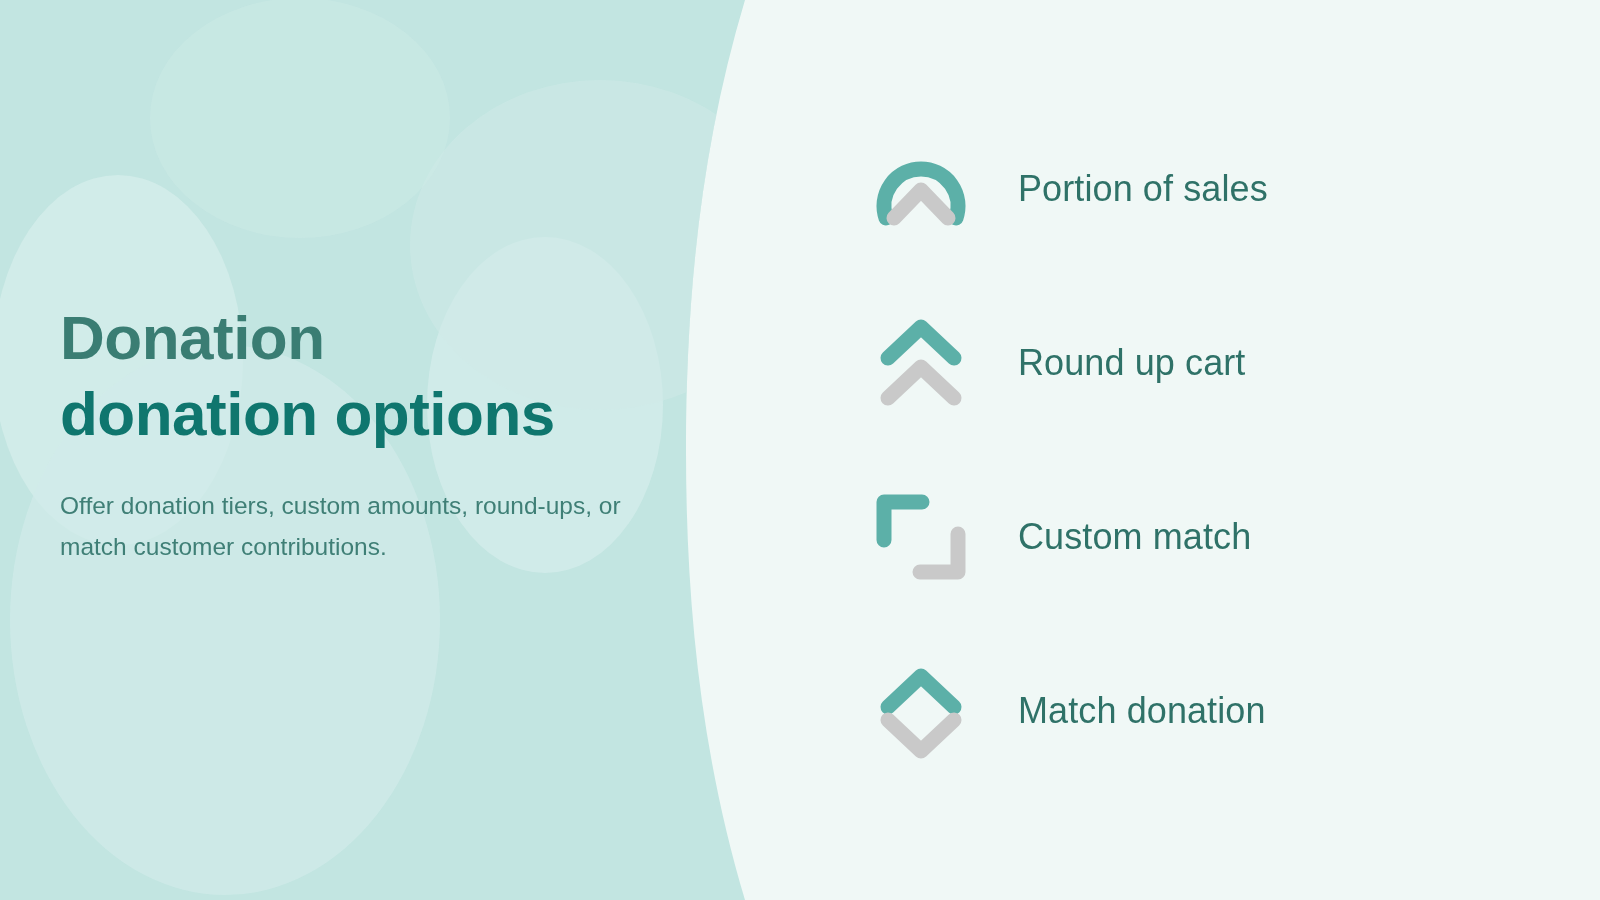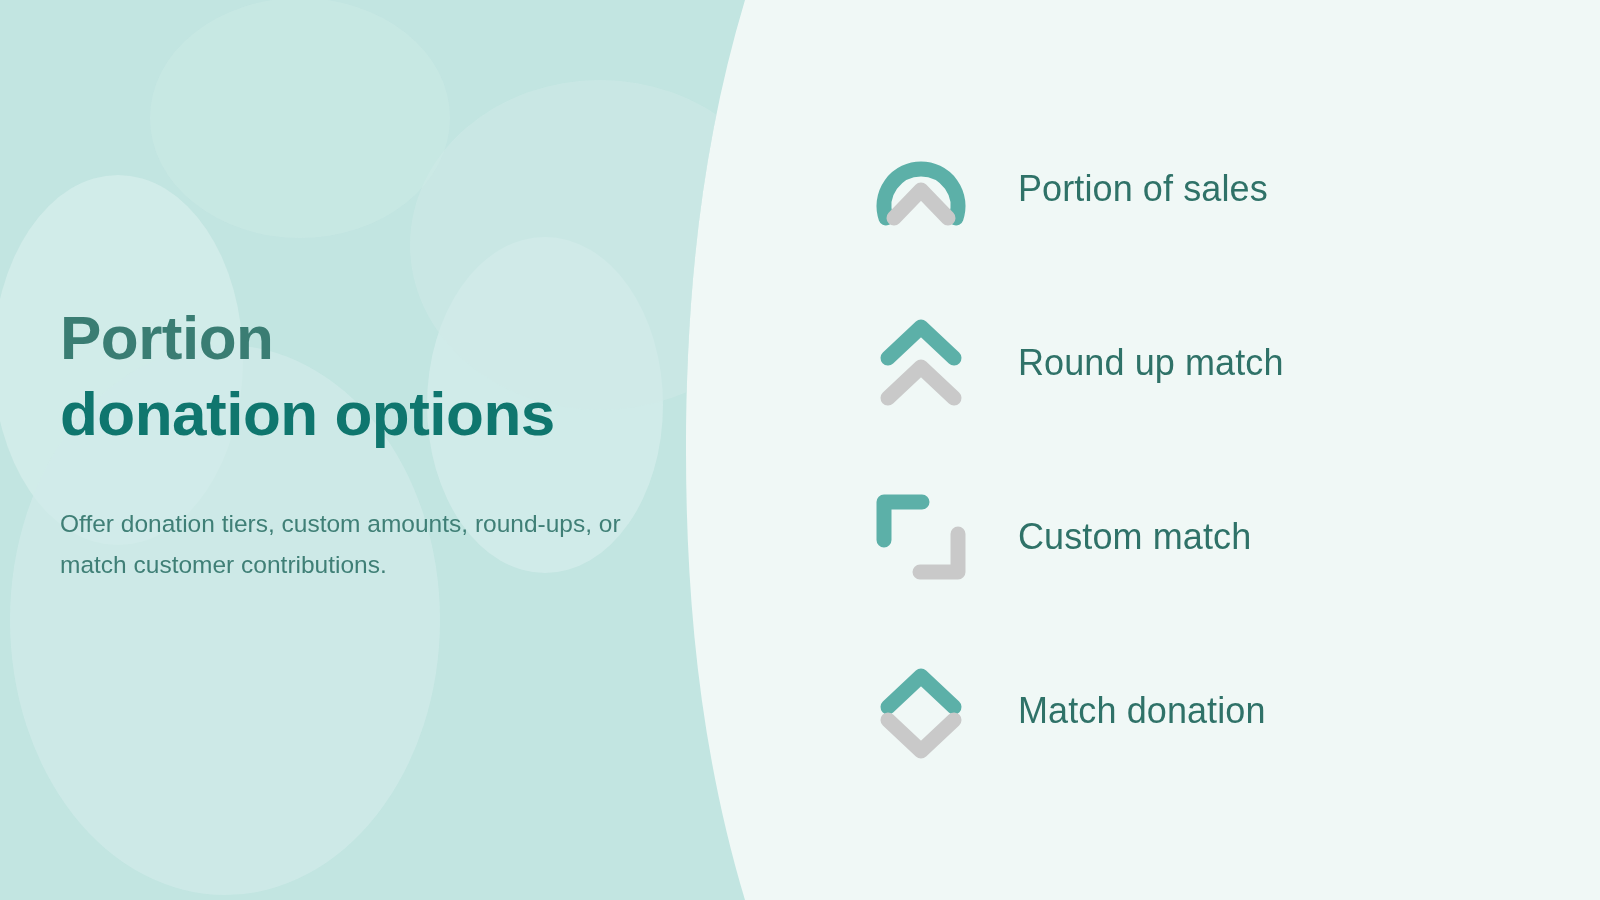--- a/index.html
+++ b/index.html
@@ -31,21 +31,21 @@
   }
   .headline{
     font-size:62px;
     font-weight:700;
     line-height:1.22;
     letter-spacing:-0.5px;
   }
   .headline .line1{ display:block; color:#3a7d73; }
   .headline .line2{ display:block; color:#0f766e; }
   .subcopy{
-    margin-top:52px;
+    margin-top:34px;
     font-size:24.5px;
     line-height:1.68;
     color:#3f7f76;
     font-weight:400;
     max-width:590px;
   }
 
   
   .feature-list{
     position:absolute;
@@ -97,21 +97,21 @@
           <ellipse cx="545" cy="405" rx="118" ry="168" fill="#d6edeb" opacity="0.72"></ellipse>
           <ellipse cx="600" cy="245" rx="190" ry="165" fill="#d0eae7" opacity="0.55"></ellipse>
           <ellipse cx="300" cy="118" rx="150" ry="120" fill="#cfeae7" opacity="0.45"></ellipse>
         </g>
       </g>
     </svg>
   </div>
 
   <div class="left-content">
     <h1 class="headline">
-      <span class="line1">Portion</span>
+      <span class="line1">Donation</span>
       <span class="line2">donation options</span>
     </h1>
     <p class="subcopy">Offer donation tiers, custom amounts, round-ups, or match customer contributions.</p>
   </div>
 
   <div class="feature-list">
 
     <div class="feature-row">
       <span class="feature-icon">
         <svg width="98" height="98" viewBox="0 0 98 98" xmlns="http://www.w3.org/2000/svg">
@@ -122,21 +122,21 @@
       <span class="feature-label">Portion of sales</span>
     </div>
 
     <div class="feature-row">
       <span class="feature-icon">
         <svg width="98" height="98" viewBox="0 0 98 98" xmlns="http://www.w3.org/2000/svg">
           <path d="M16 44 L49 13 L82 44" fill="none" stroke="#5cb0a8" stroke-width="15" stroke-linecap="round" stroke-linejoin="round"></path>
           <path d="M16 84 L49 53 L82 84" fill="none" stroke="#c9c9c9" stroke-width="15" stroke-linecap="round" stroke-linejoin="round"></path>
         </svg>
       </span>
-      <span class="feature-label">Round up match</span>
+      <span class="feature-label">Round up cart</span>
     </div>
 
     <div class="feature-row">
       <span class="feature-icon">
         <svg width="98" height="98" viewBox="0 0 98 98" xmlns="http://www.w3.org/2000/svg">
           <path d="M12 52 L12 14 L50 14" fill="none" stroke="#5cb0a8" stroke-width="15" stroke-linecap="round" stroke-linejoin="round"></path>
           <path d="M86 46 L86 84 L48 84" fill="none" stroke="#c9c9c9" stroke-width="15" stroke-linecap="round" stroke-linejoin="round"></path>
         </svg>
       </span>
       <span class="feature-label">Custom match</span>

